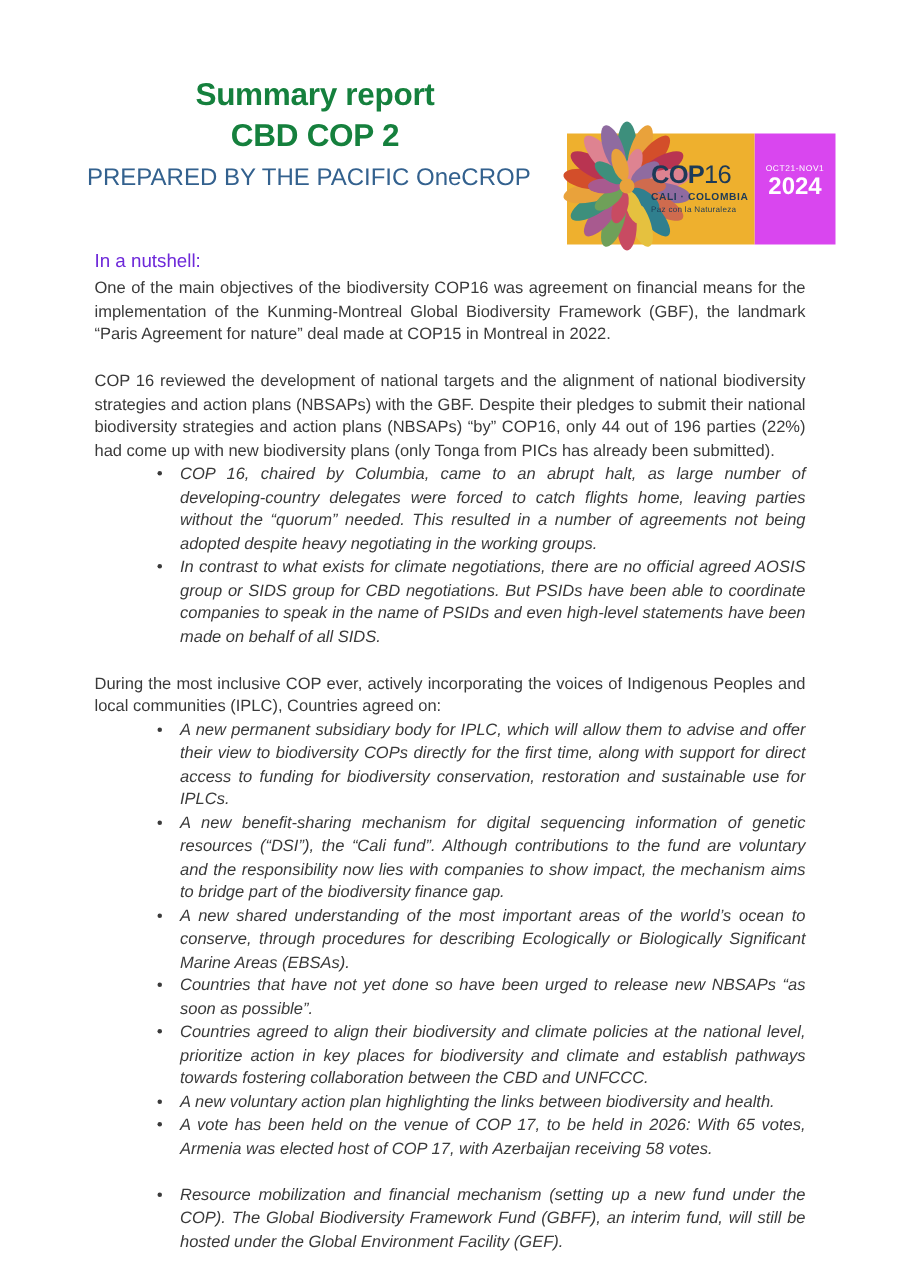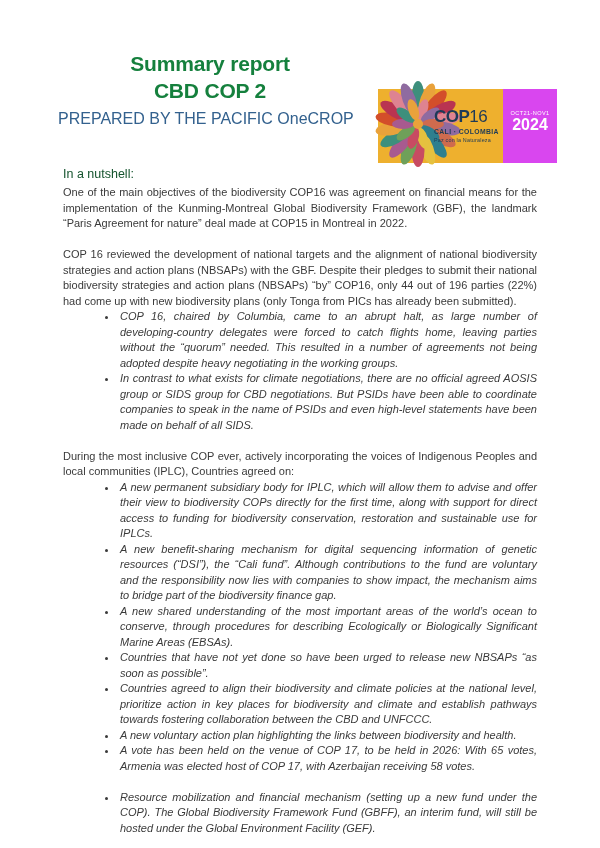--- a/index.html
+++ b/index.html
@@ -39,21 +39,21 @@
     color:#ffffff;text-align:center;box-sizing:border-box;padding-top:21px;
   }
   .dates-line{font-size:5.6px;letter-spacing:0.4px;}
   .year-line{font-size:16px;font-weight:600;line-height:17px;}
   
   .doc-body{
     margin:8px 63px 0 63px;
     font-size:11px;line-height:15.5px;color:#3a3a3a;
   }
   .section-heading{
-    font-size:12.5px;line-height:17px;color:#14532d;margin:0 0 2px 0;
+    font-size:12.5px;line-height:17px;color:#6d28d9;margin:0 0 2px 0;
   }
   .para{margin:0;text-align:justify;}
   .b{font-weight:normal;}
   .spacer{height:15.5px;}
   ul.bullets{margin:0;padding:0 0 0 55px;list-style:disc outside;}
   ul.bullets li{text-align:justify;padding-left:2px;font-style:italic;}
 </style>
 </head>
 <body>
 

